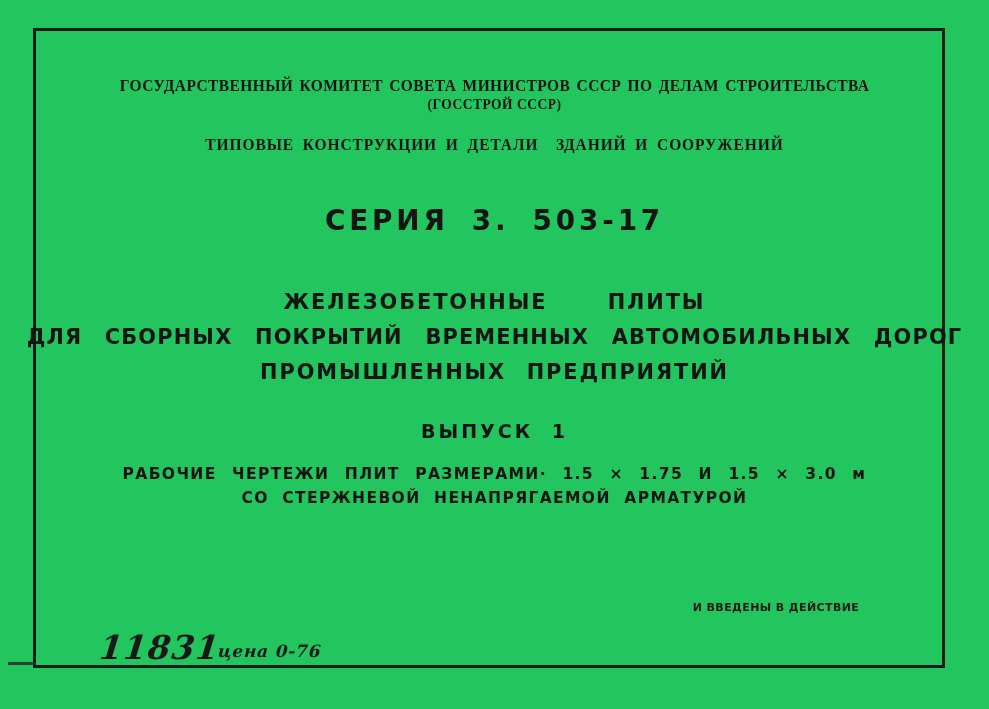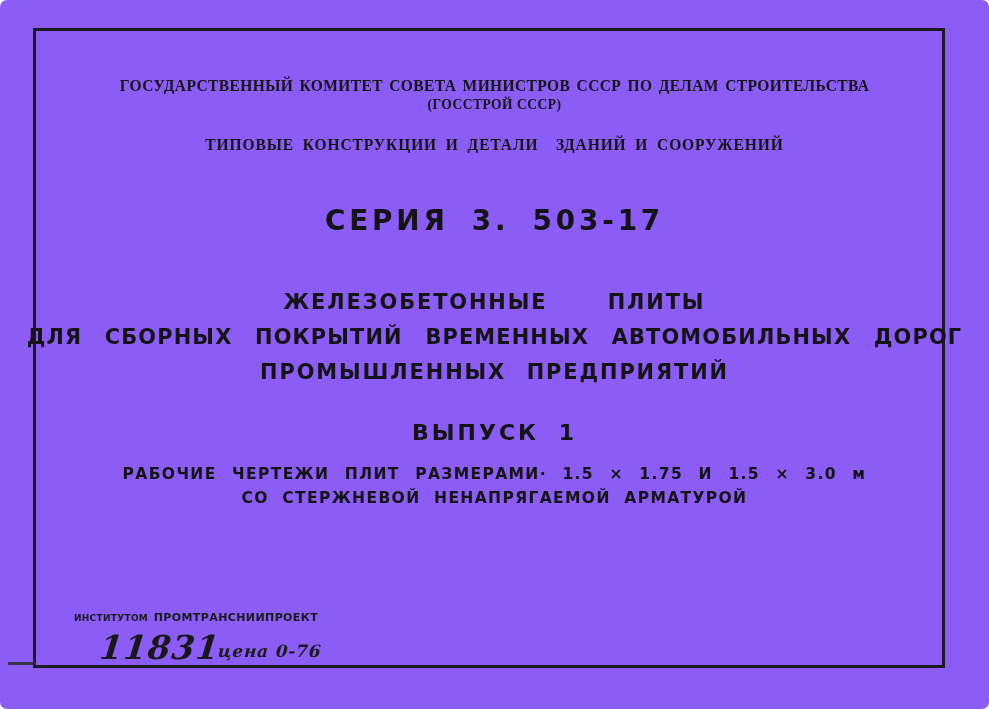--- a/index.html
+++ b/index.html
@@ -4,24 +4,23 @@
 <style>
   html, body {
     margin: 0;
     padding: 0;
     background: #ffffff;
   }
   .page {
     position: relative;
     width: 989px;
     height: 709px;
-    background: #8b5cf6;
+    background: #22c55e;
     overflow: hidden;
     color: #161616;
-    border-radius: 7px;
   }
   .frame {
     position: absolute;
     left: 33px;
     top: 28px;
     width: 906px;
     height: 634px;
     border: 3px solid #1c1c1c;
   }
   .artifact-line {
@@ -52,21 +51,21 @@
   
   .sten {
     font-family: "DejaVu Sans", "Liberation Sans", sans-serif;
     font-weight: bold;
     color: #141414;
   }
   .series { top: 203px; font-size: 29px; letter-spacing: 4px; word-spacing: 10px; transform: scaleX(0.96); }
   .t1 { top: 289px; font-size: 22px; letter-spacing: 2px;   word-spacing: 22px; transform: scaleX(0.95); }
   .t2 { top: 324px; font-size: 22px; letter-spacing: 1.2px; word-spacing: 15px; transform: scaleX(0.95); }
   .t3 { top: 359px; font-size: 22px; letter-spacing: 2px;   word-spacing: 12px; transform: scaleX(0.95); }
-  .issue { top: 420px; font-size: 22px; letter-spacing: 3px; word-spacing: 9px; }
+  .issue { top: 420px; font-size: 19px; letter-spacing: 3px; word-spacing: 9px; }
   .sub1 { top: 464px; font-size: 16px; letter-spacing: 1.4px; word-spacing: 9px; transform: scaleX(0.97); }
   .sub2 { top: 488px; font-size: 16px; letter-spacing: 1.4px; word-spacing: 7px; transform: scaleX(0.97); }
   
   .block {
     position: absolute;
     text-align: center;
     font-family: "DejaVu Sans", "Liberation Sans", sans-serif;
     font-weight: bold;
     color: #1a1a1a;
     line-height: 1.5;
@@ -123,26 +122,26 @@
   <div class="line sten t1">ЖЕЛЕЗОБЕТОННЫЕ  ПЛИТЫ</div>
   <div class="line sten t2">ДЛЯ СБОРНЫХ ПОКРЫТИЙ ВРЕМЕННЫХ АВТОМОБИЛЬНЫХ ДОРОГ</div>
   <div class="line sten t3">ПРОМЫШЛЕННЫХ ПРЕДПРИЯТИЙ</div>
 
   <div class="line sten issue">ВЫПУСК 1</div>
 
   <div class="line sten sub1">РАБОЧИЕ ЧЕРТЕЖИ ПЛИТ РАЗМЕРАМИ· 1.5 × 1.75 И 1.5 × 3.0 м</div>
   <div class="line sten sub2">СО СТЕРЖНЕВОЙ НЕНАПРЯГАЕМОЙ АРМАТУРОЙ</div>
 
   <div class="block developed">
-    <div><span class="b-sm">ИНСТИТУТОМ</span><span> </span><span class="b-md">ПРОМТРАНСНИИПРОЕКТ</span></div>
     
     
   </div>
 
   <div class="block approved">
+    <div class="b-md">И ВВЕДЕНЫ В ДЕЙСТВИЕ</div>
     
     
     
   </div>
 
   <div class="stamp">11831</div>
   <div class="price">цена 0-76</div>
 
 </div>
 

